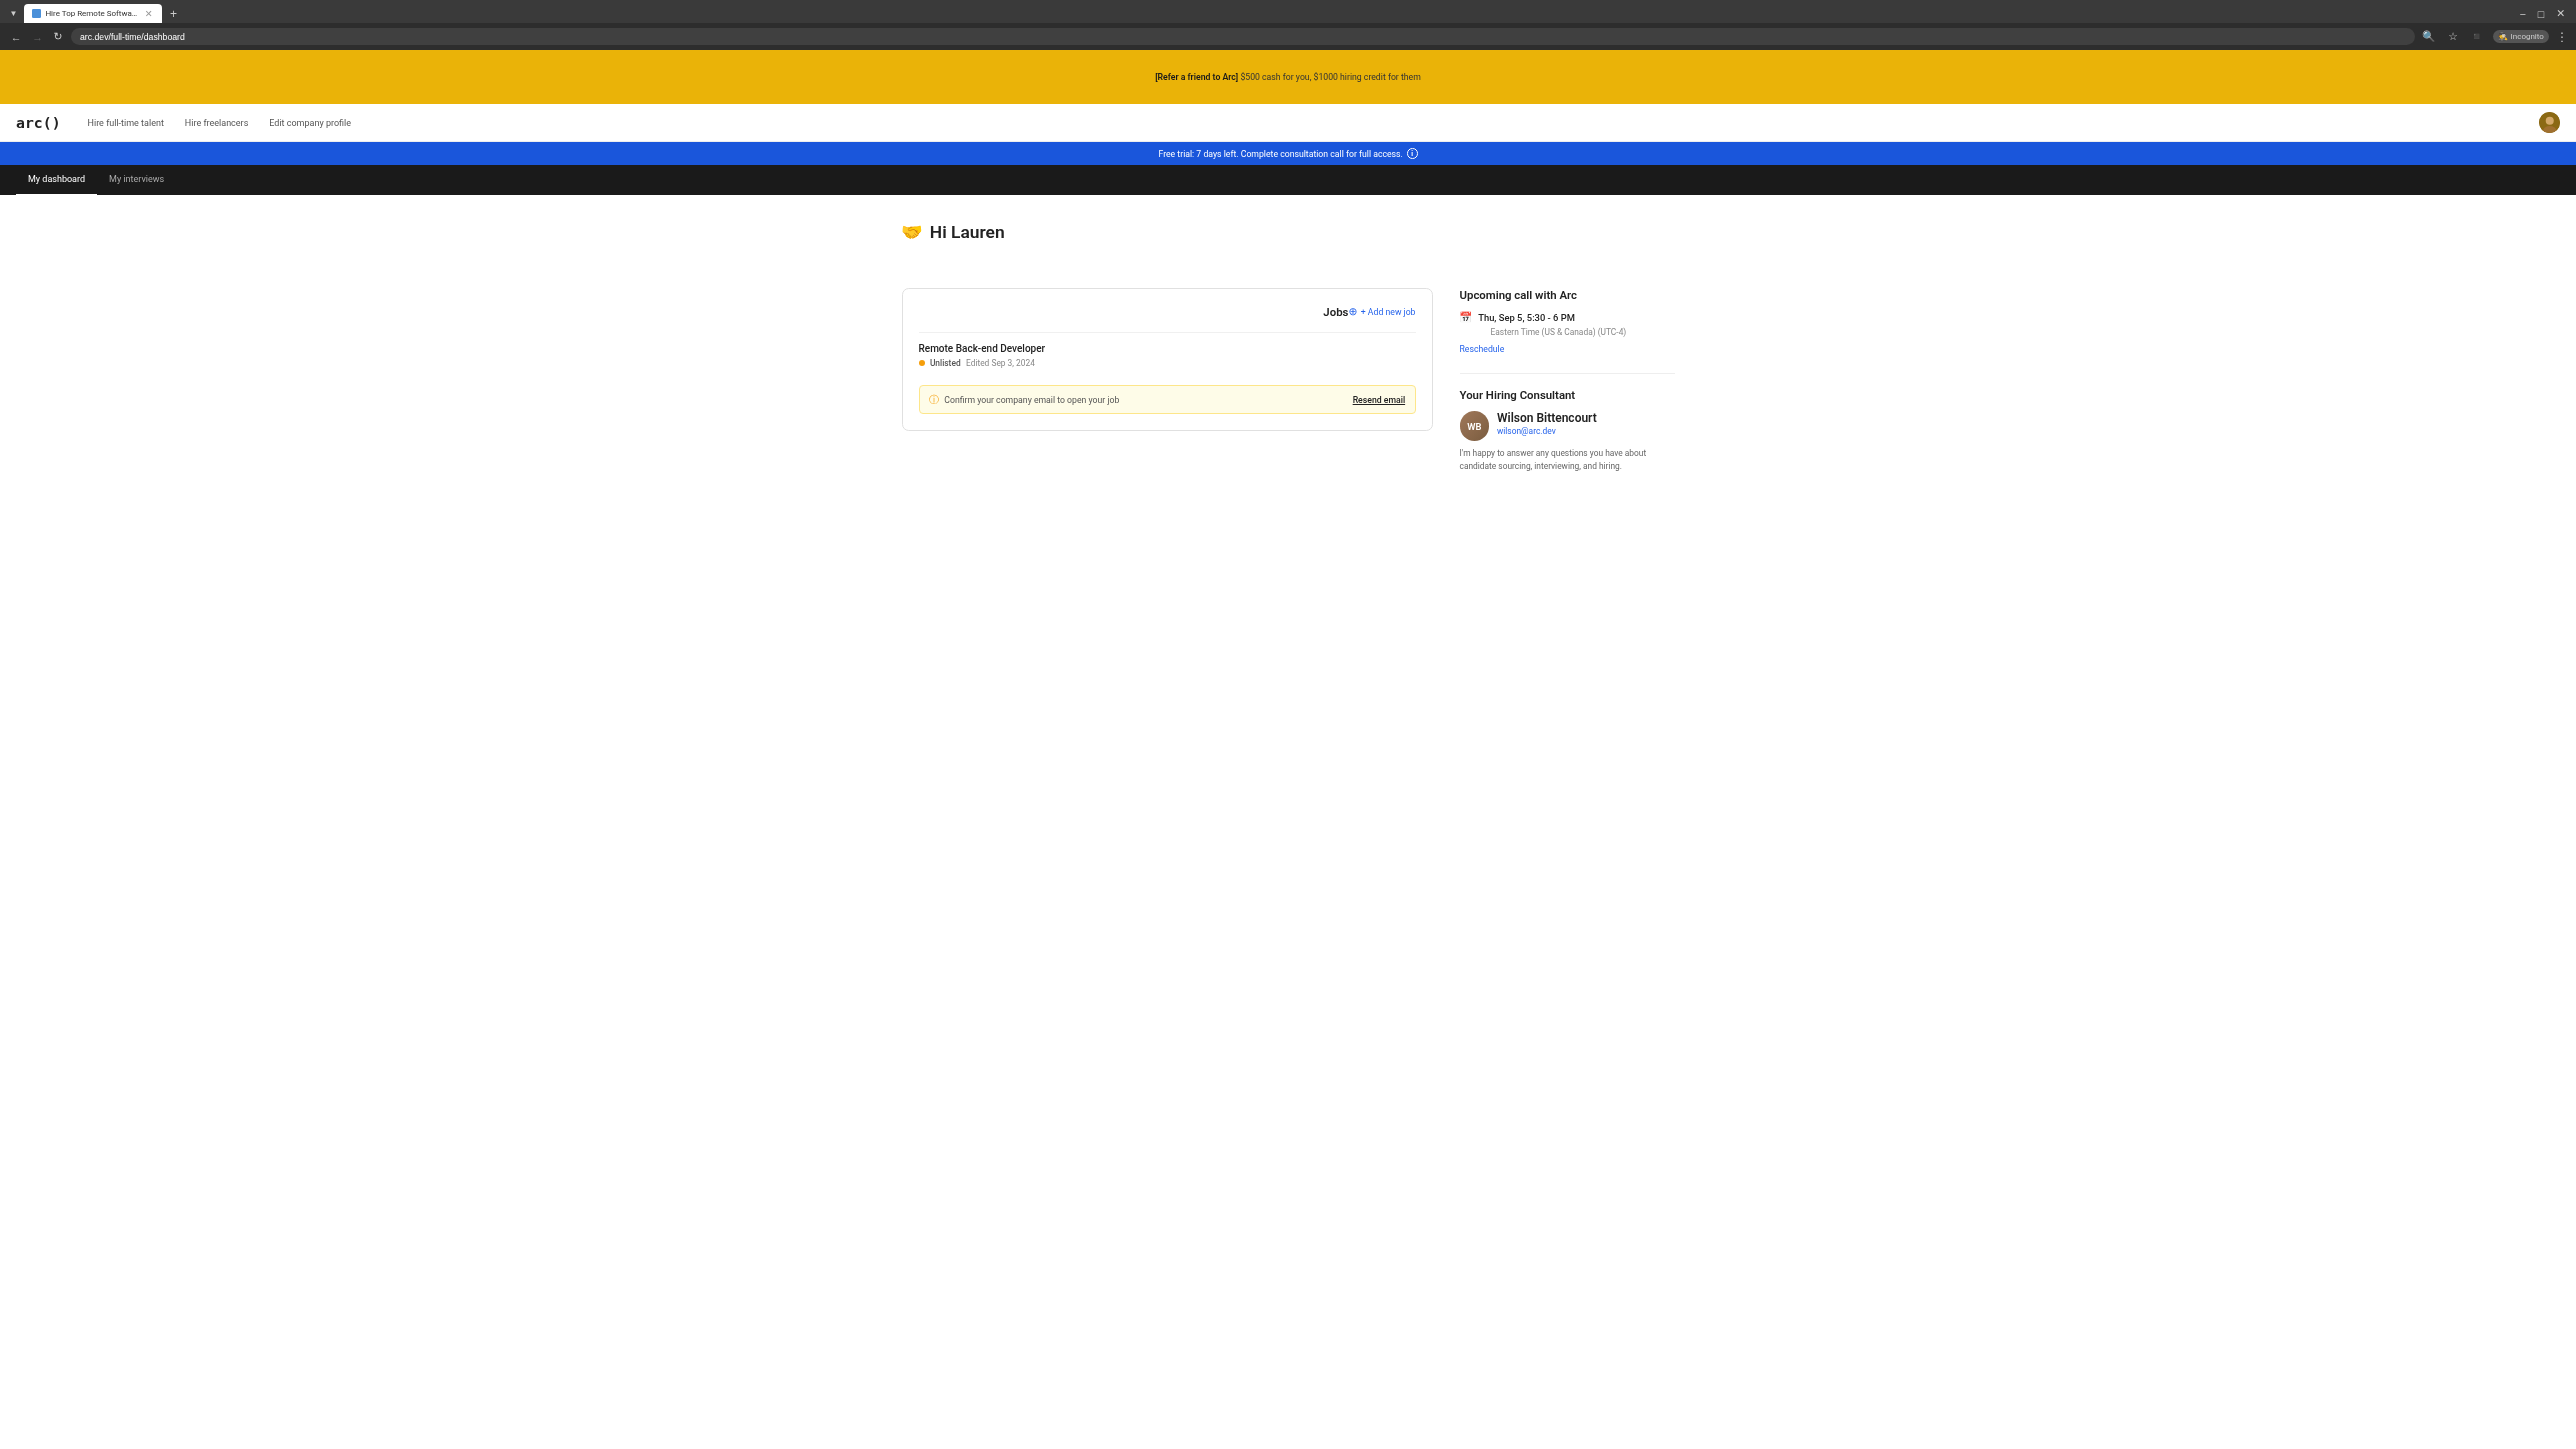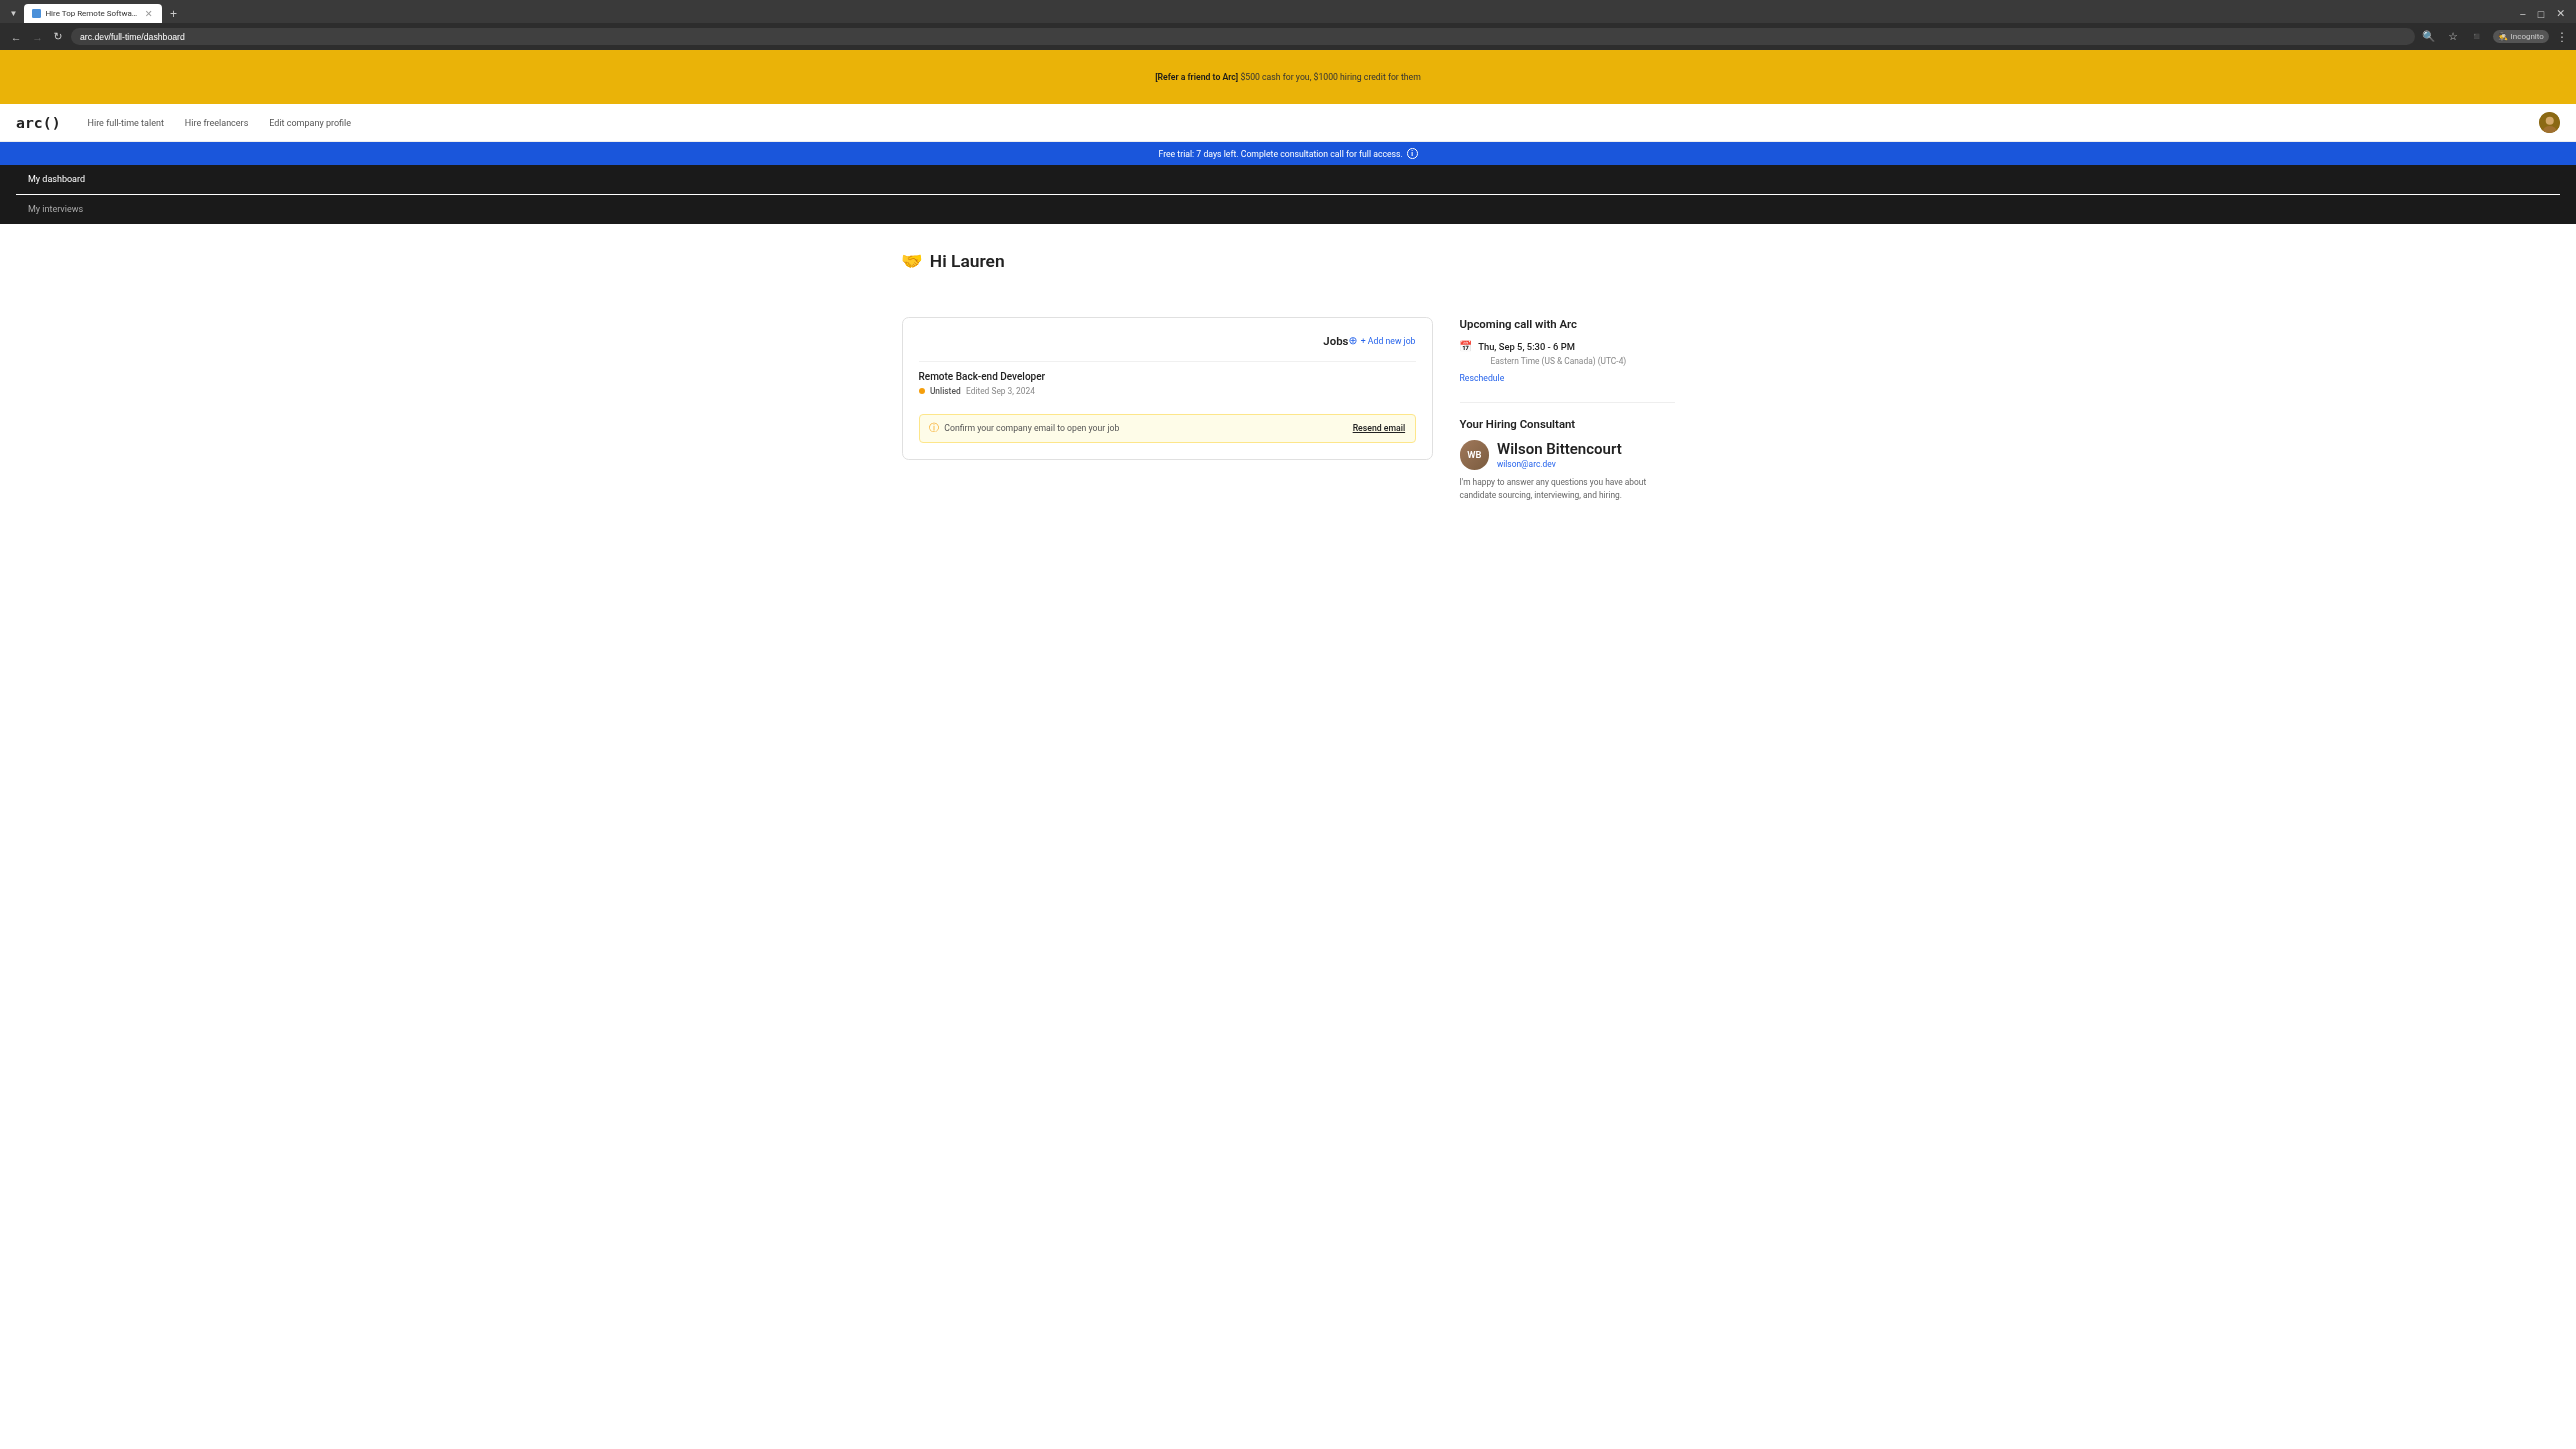--- a/index.html
+++ b/index.html
@@ -38,21 +38,21 @@
     .logo { font-family: monospace; font-size: 14.8px; font-weight: 700; color: #222; margin-right: 27px; }
     .main-nav { display: flex; gap: 21px; flex: 1; }
     .main-nav a { text-decoration: none; color: #555; font-size: 9px; }
     .avatar { width: 21.5px; height: 21.5px; border-radius: 50%; background: #8B6914; overflow: hidden; display: flex; align-items: center; justify-content: center; color: #fff; font-size: 8px; }
 
     
     .info-banner { background: #1a56db; text-align: center; padding: 6px; font-size: 8.7px; color: #fff; display: flex; align-items: center; justify-content: center; gap: 4px; }
     .info-icon { display: inline-flex; align-items: center; justify-content: center; width: 10.7px; height: 10.7px; border: 1px solid #fff; border-radius: 50%; font-size: 6.7px; font-weight: bold; }
 
     
-    .sub-nav { background: #1a1a1a; display: flex; gap: 0; padding: 0 16px; flex-direction: column; }
+    .sub-nav { background: #1a1a1a; display: flex; gap: 0; padding: 0 16px; }
     .sub-nav-item { padding: 9.4px 12px; color: #aaa; font-size: 9px; cursor: pointer; text-decoration: none; display: block; }
     .sub-nav-item.active { color: #fff; border-bottom: 1.3px solid #fff; }
 
     
     .content { max-width: 805px; margin: 0 auto; padding: 27px 16px 16px; display: grid; grid-template-columns: 1fr 215px; gap: 27px; }
 
     .greeting { font-size: 17.4px; font-weight: 600; margin-bottom: 19px; display: flex; align-items: center; gap: 6.7px; grid-column: 1 / -1; }
     .wave-emoji { font-size: 17.4px; }
 
     
@@ -88,21 +88,21 @@
     .call-info { }
     .call-time { display: flex; align-items: center; gap: 5.4px; font-size: 9.4px; color: #222; font-weight: 500; margin-bottom: 2.7px; }
     .calendar-icon { font-size: 10.7px; }
     .call-tz { font-size: 8.4px; color: #888; margin-bottom: 6.7px; margin-left: 31px; }
     .reschedule-link { color: #2563eb; font-size: 8.7px; text-decoration: none; cursor: pointer; display: inline-block; }
 
     .consultant-section { }
     .consultant-card { display: flex; gap: 8px; align-items: flex-start; margin-bottom: 6.7px; }
     .consultant-avatar { width: 29.5px; height: 29.5px; border-radius: 50%; background: #8B6914; overflow: hidden; flex-shrink: 0; }
     .consultant-avatar-inner { width: 100%; height: 100%; background: linear-gradient(135deg, #a0785a, #7a5c3f); display: flex; align-items: center; justify-content: center; color: #fff; font-size: 9.4px; font-weight: 600; }
-    .consultant-name { font-size: 15px; font-weight: 600; color: #222; }
+    .consultant-name { font-size: 12px; font-weight: 600; color: #222; }
     .consultant-email { font-size: 8.4px; color: #2563eb; text-decoration: none; }
     .consultant-desc { font-size: 8.4px; color: #666; line-height: 1.5; }
 
     
     .sidebar-divider { border: none; border-top: 0.7px solid #eee; margin: 13.4px 0; }
   </style>
 </head>
 <body>
 
 <div class="browser-chrome">

